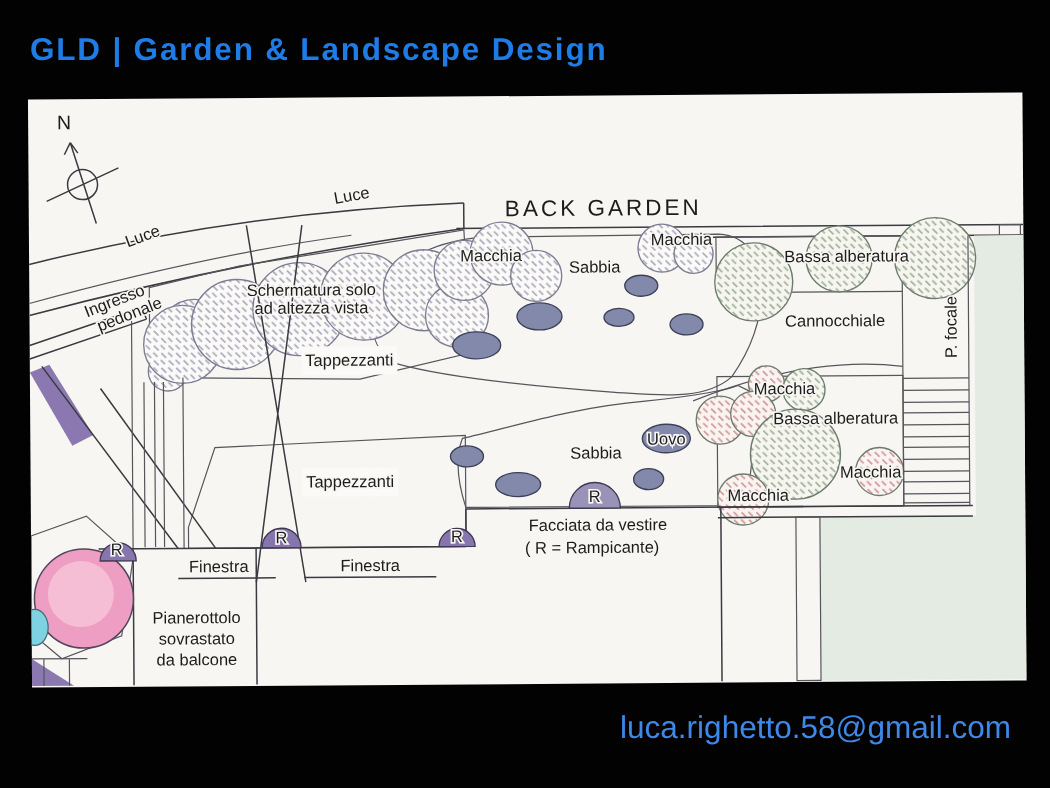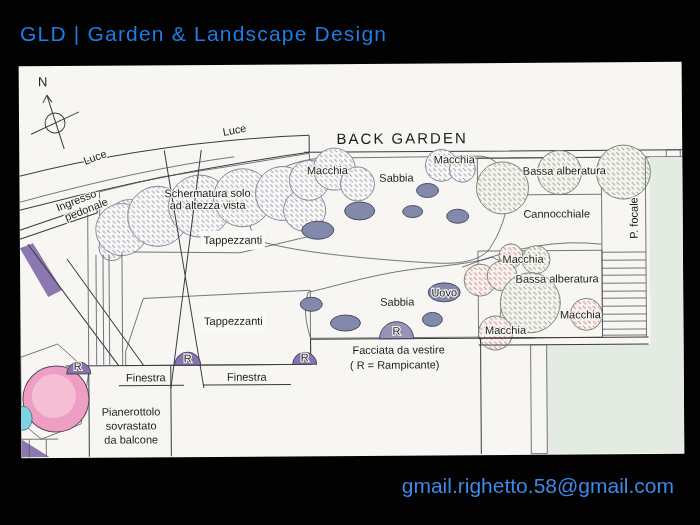--- a/index.html
+++ b/index.html
@@ -1,18 +1,18 @@
 <!DOCTYPE html>
 <html style="--slide-bg: #020202; --accent-blue: #1d7ce5; --email-blue: #3e88e8; --paper: #f7f6f2; --purple-bed: #9c89bc; --purple-bed-light: #a795c5; --purple-dark: #8b78b0; --pink-sand: #f2adbb; --salmon-sand: #efa5a6; --olive-band: #b3ba8e; --pale-green: #e4ebe3; --stone-gray: #8289ab; --dome-purple: #8776ad; --tree-pink: #ee9ec2; --tree-pink-light: #f8c8da; --cyan-pond: #7fd2e2; --ink: #3a3a40;"><head>
 <meta charset="utf-8">
 <style>
   html,body{margin:0;padding:0;}
   body{width:700px;height:525px;background:var(--slide-bg,#020202);position:relative;overflow:hidden;
        font-family:"Liberation Sans",sans-serif;}
-  .slide-title{position:absolute;left:20px;top:22px;font-size:21px;font-weight:normal;
+  .slide-title{position:absolute;left:20px;top:22px;font-size:21px;font-weight:bold;
        letter-spacing:1.2px;color:var(--accent-blue,#1d7ce5);}
   .email{position:absolute;right:26px;top:474px;font-size:21px;color:var(--email-blue,#3e88e8);}
   .plan{position:absolute;left:20px;top:64px;width:663px;height:392px;
        background:var(--paper,#f7f6f2);transform:rotate(-0.4deg);}
   svg{display:block;}
   text{font-family:"Liberation Sans",sans-serif;fill:#1c1c1c;}
   .lbl{font-size:11px;paint-order:stroke;stroke:#f7f6f2;stroke-width:2.2px;}
   .big{font-size:15px;letter-spacing:2px;}
   .ln{stroke:var(--ink,#3a3a40);stroke-width:1;fill:none;}
   .thin{stroke:#55555c;stroke-width:0.8;fill:none;}
@@ -187,13 +187,13 @@
     <text x="378" y="290" class="lbl">Facciata da vestire</text>
     <text x="374" y="305" class="lbl">( R = Rampicante)</text>
     <text x="167" y="297" class="lbl">R</text>
     <text x="284" y="297" class="lbl">R</text>
     <text x="376" y="271" class="lbl">R</text>
     <text x="57" y="304" class="lbl">R</text>
   </g>
 </svg>
 </div>
 
-<div class="email">gmail.righetto.58@gmail.com</div>
+<div class="email">luca.righetto.58@gmail.com</div>
 
 </body></html>

